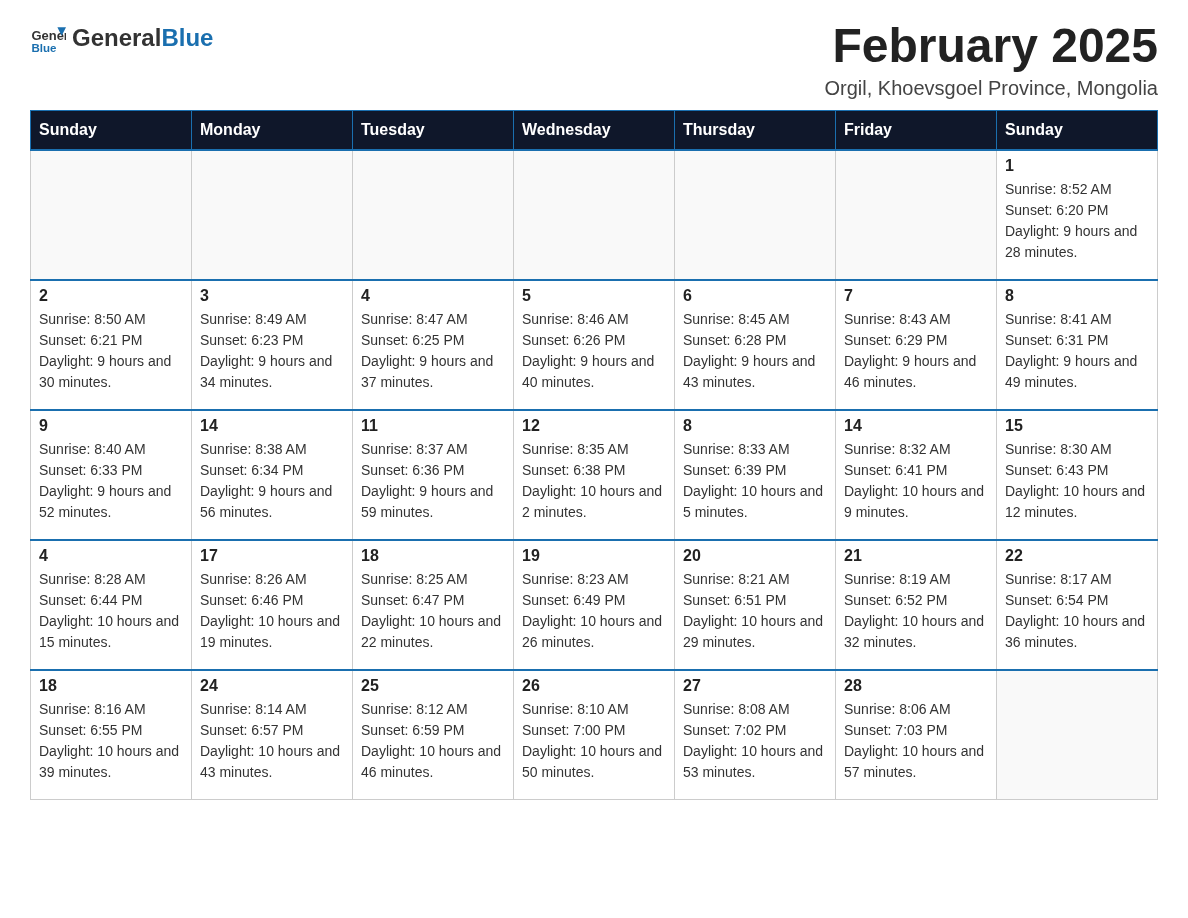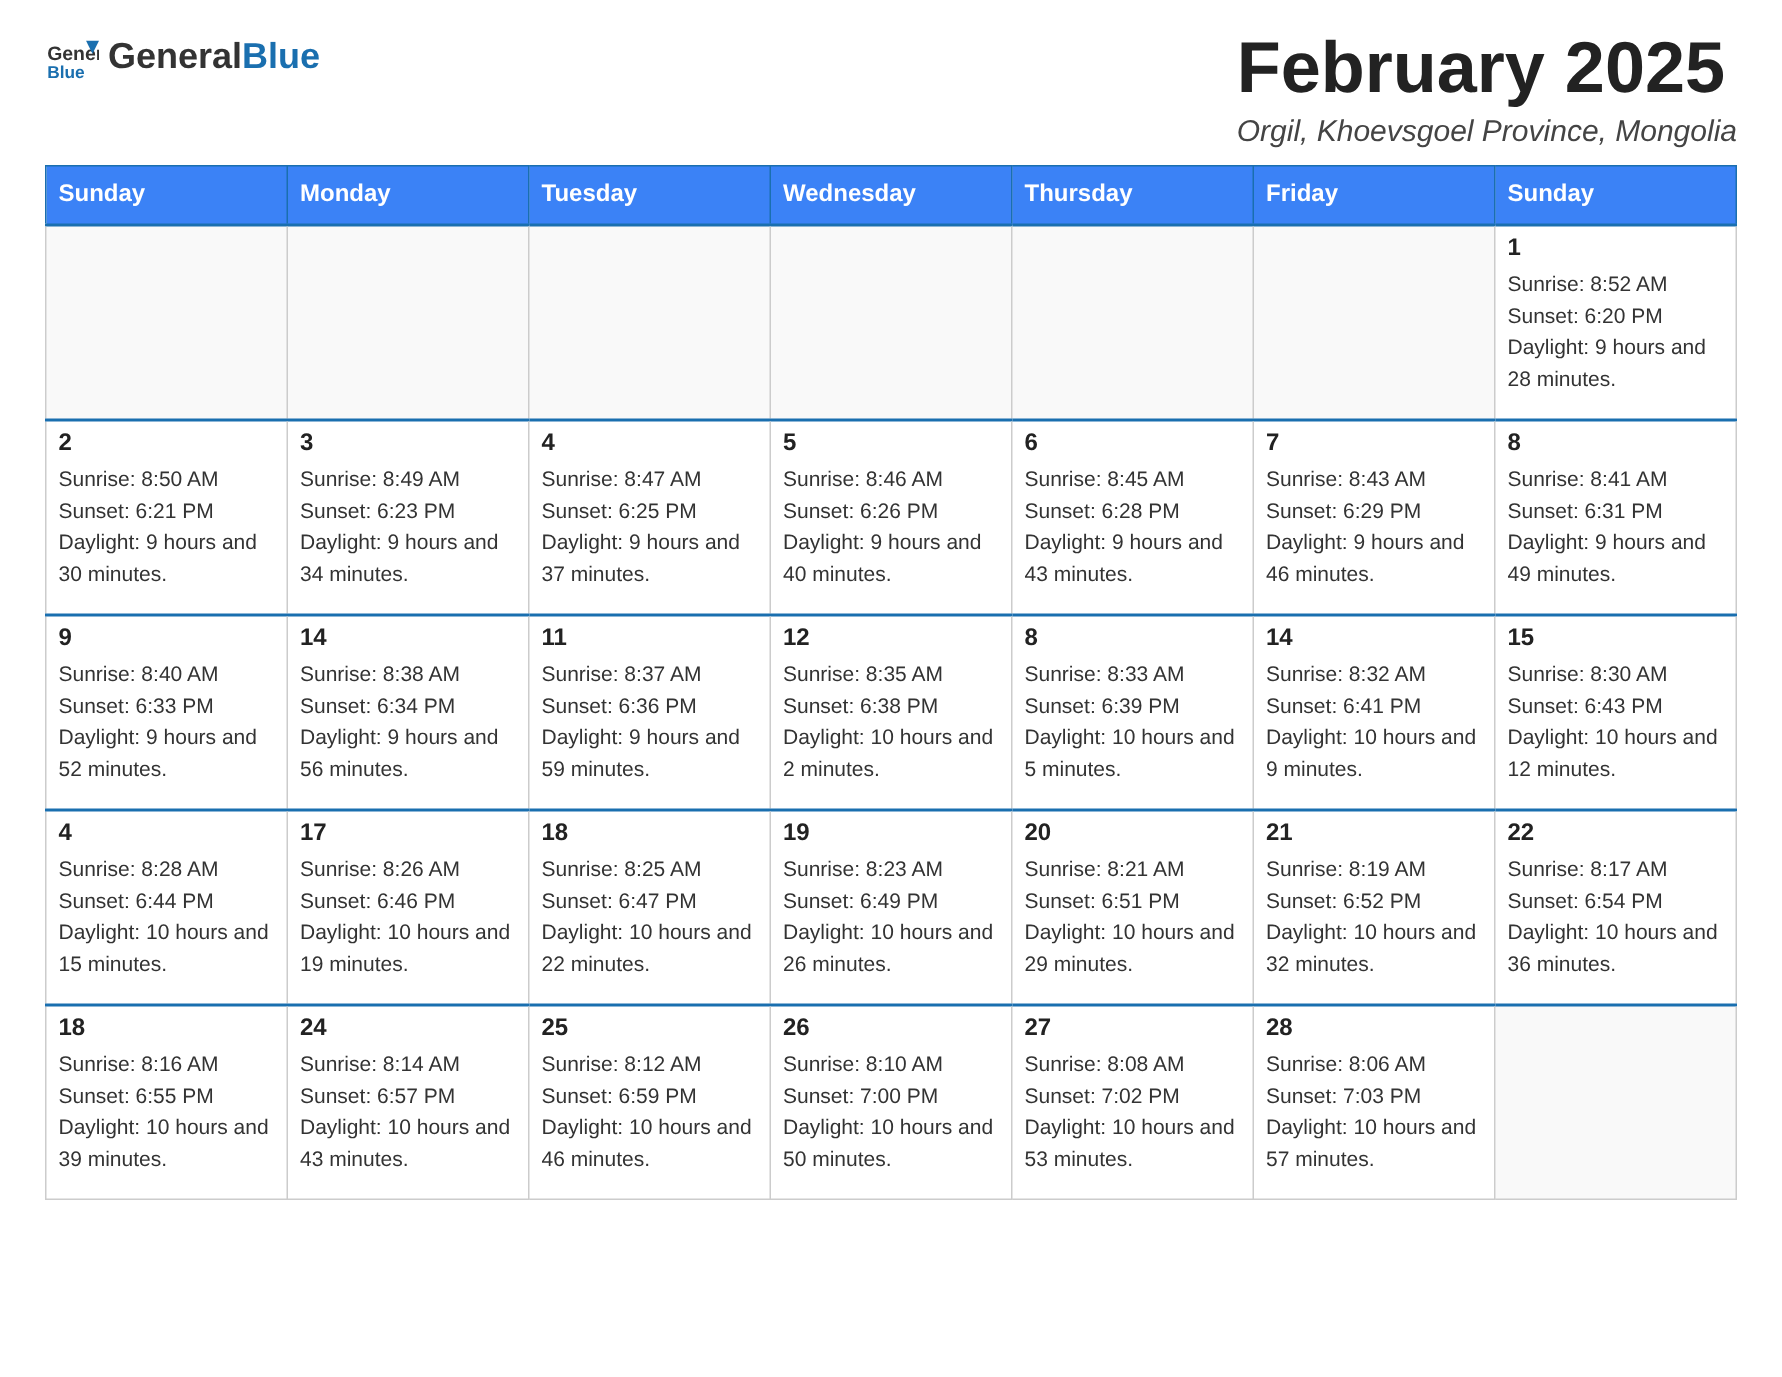--- a/index.html
+++ b/index.html
@@ -19,41 +19,40 @@
     .logo {
       display: flex;
       align-items: center;
       gap: 6px;
     }
     .logo-icon {
       width: 36px;
       height: 36px;
     }
     .title-block {
-      text-align: left;
+      text-align: right;
     }
     .calendar-title {
       font-size: 48px;
       font-weight: bold;
       color: #222;
       line-height: 1.1;
     }
     .calendar-subtitle {
       font-size: 20px;
       color: #444;
       margin-top: 4px;
-      font-style: italic;
     }
     table {
       width: 100%;
       border-collapse: collapse;
       margin-top: 10px;
     }
     th {
-      background-color: #3b82f6;
+      background-color: #0f172a;
       color: #fff;
       font-size: 16px;
       font-weight: bold;
       padding: 10px 8px;
       text-align: left;
       border: 1px solid #1a6faf;
     }
     td {
       border: 1px solid #ccc;
       vertical-align: top;

